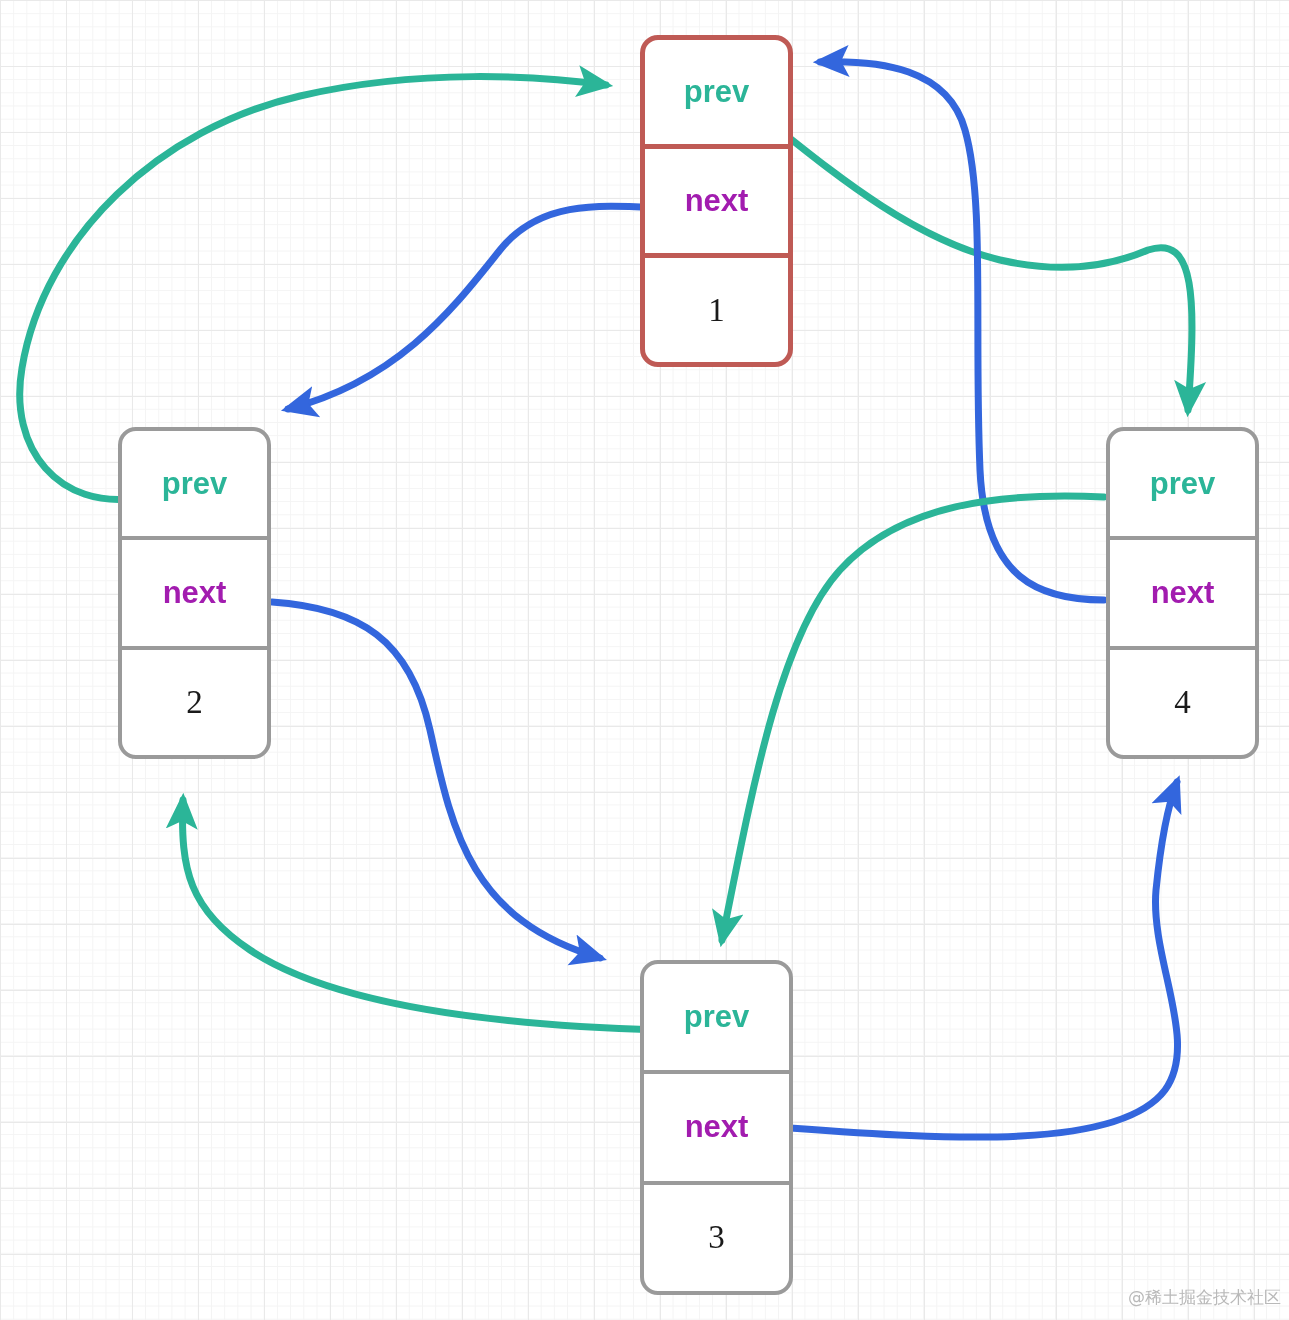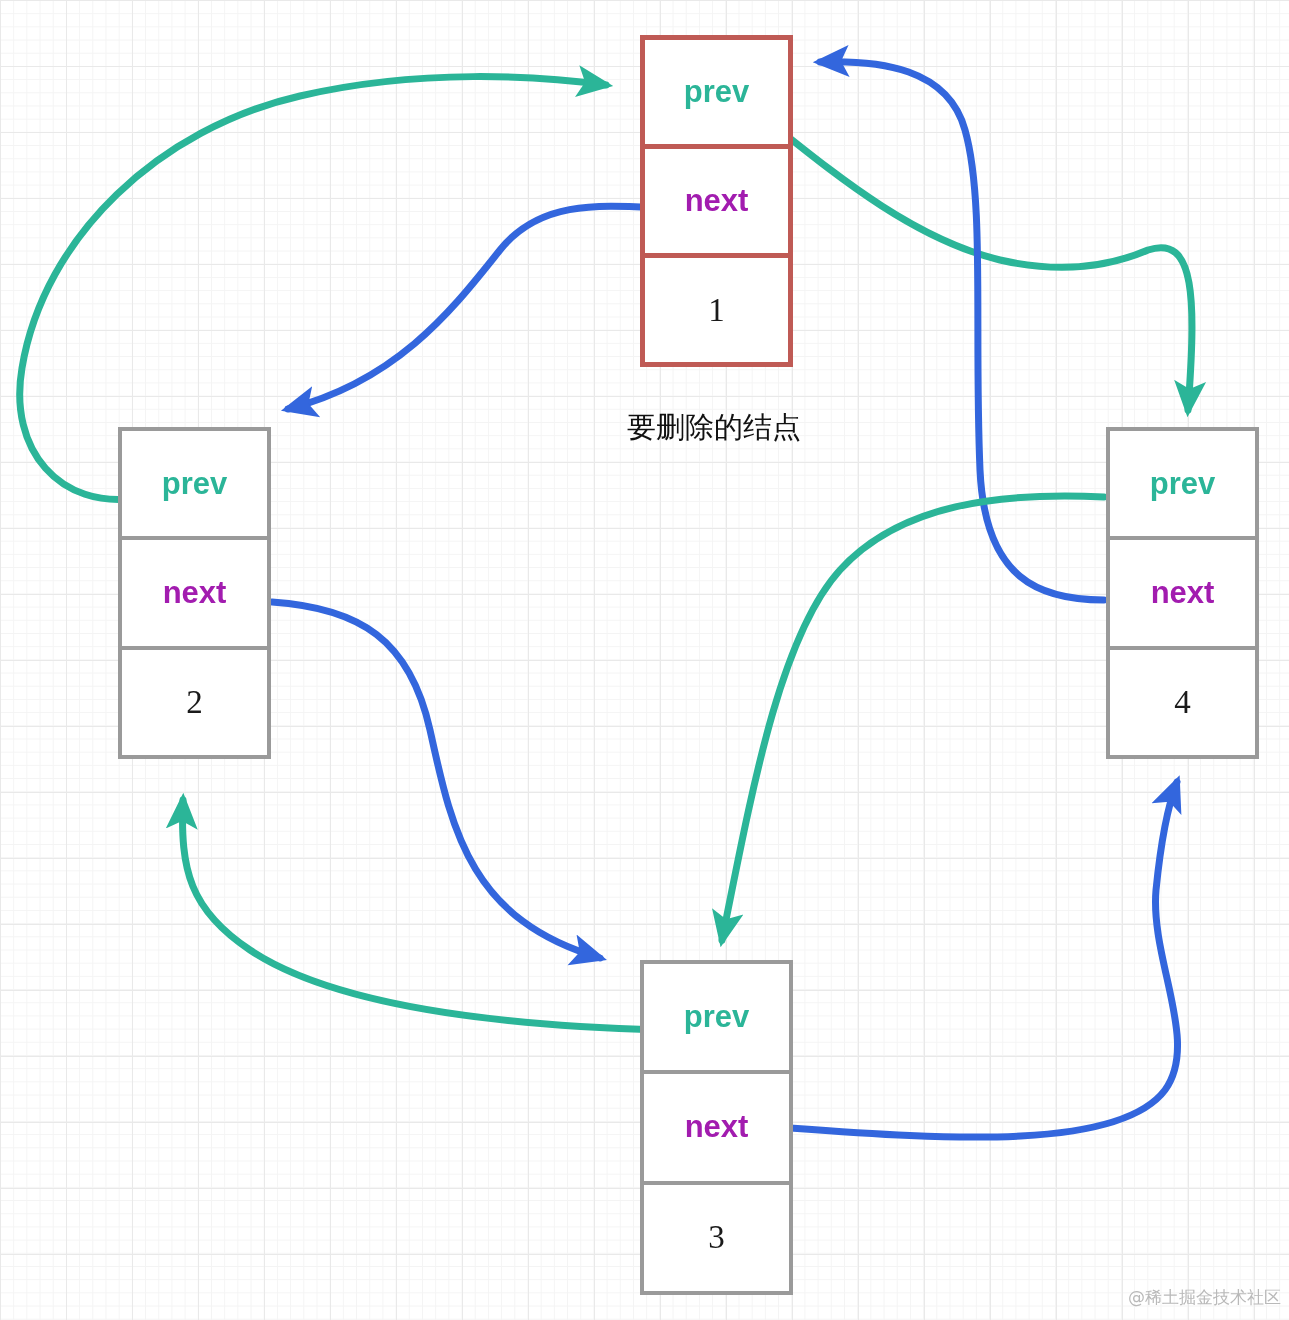--- a/index.html
+++ b/index.html
@@ -28,20 +28,21 @@
     width: 1289px;
     height: 1320px;
     pointer-events: none;
   }
   .node {
     position: absolute;
     box-sizing: border-box;
     background: #ffffff;
     display: flex;
     flex-direction: column;
+    border-radius: 18px;
   }
   .node.normal { border: 4px solid #9a9a9a; }
   .node.deleted { border: 5px solid #bf5a55; }
   .cell {
     box-sizing: border-box;
     flex: 1 1 0;
     display: flex;
     align-items: center;
     justify-content: center;
     font-size: 31px;
@@ -117,21 +118,20 @@
                C 1162 830 1170 800 1177 782" stroke="#3366dd" marker-end="url(#arrow-blue)"></path>
     </g>
   </svg>
 
   <div class="node deleted" style="left:640px; top:35px; width:153px; height:332px;">
     <div class="cell cell-prev">prev</div>
     <div class="cell cell-next">next</div>
     <div class="cell cell-val">1</div>
   </div>
 
-  <div class="caption" style="left:627px; top:408px;">要删除的结点</div>
 
   <div class="node normal" style="left:118px; top:427px; width:153px; height:332px;">
     <div class="cell cell-prev">prev</div>
     <div class="cell cell-next">next</div>
     <div class="cell cell-val">2</div>
   </div>
 
   <div class="node normal" style="left:1106px; top:427px; width:153px; height:332px;">
     <div class="cell cell-prev">prev</div>
     <div class="cell cell-next">next</div>

